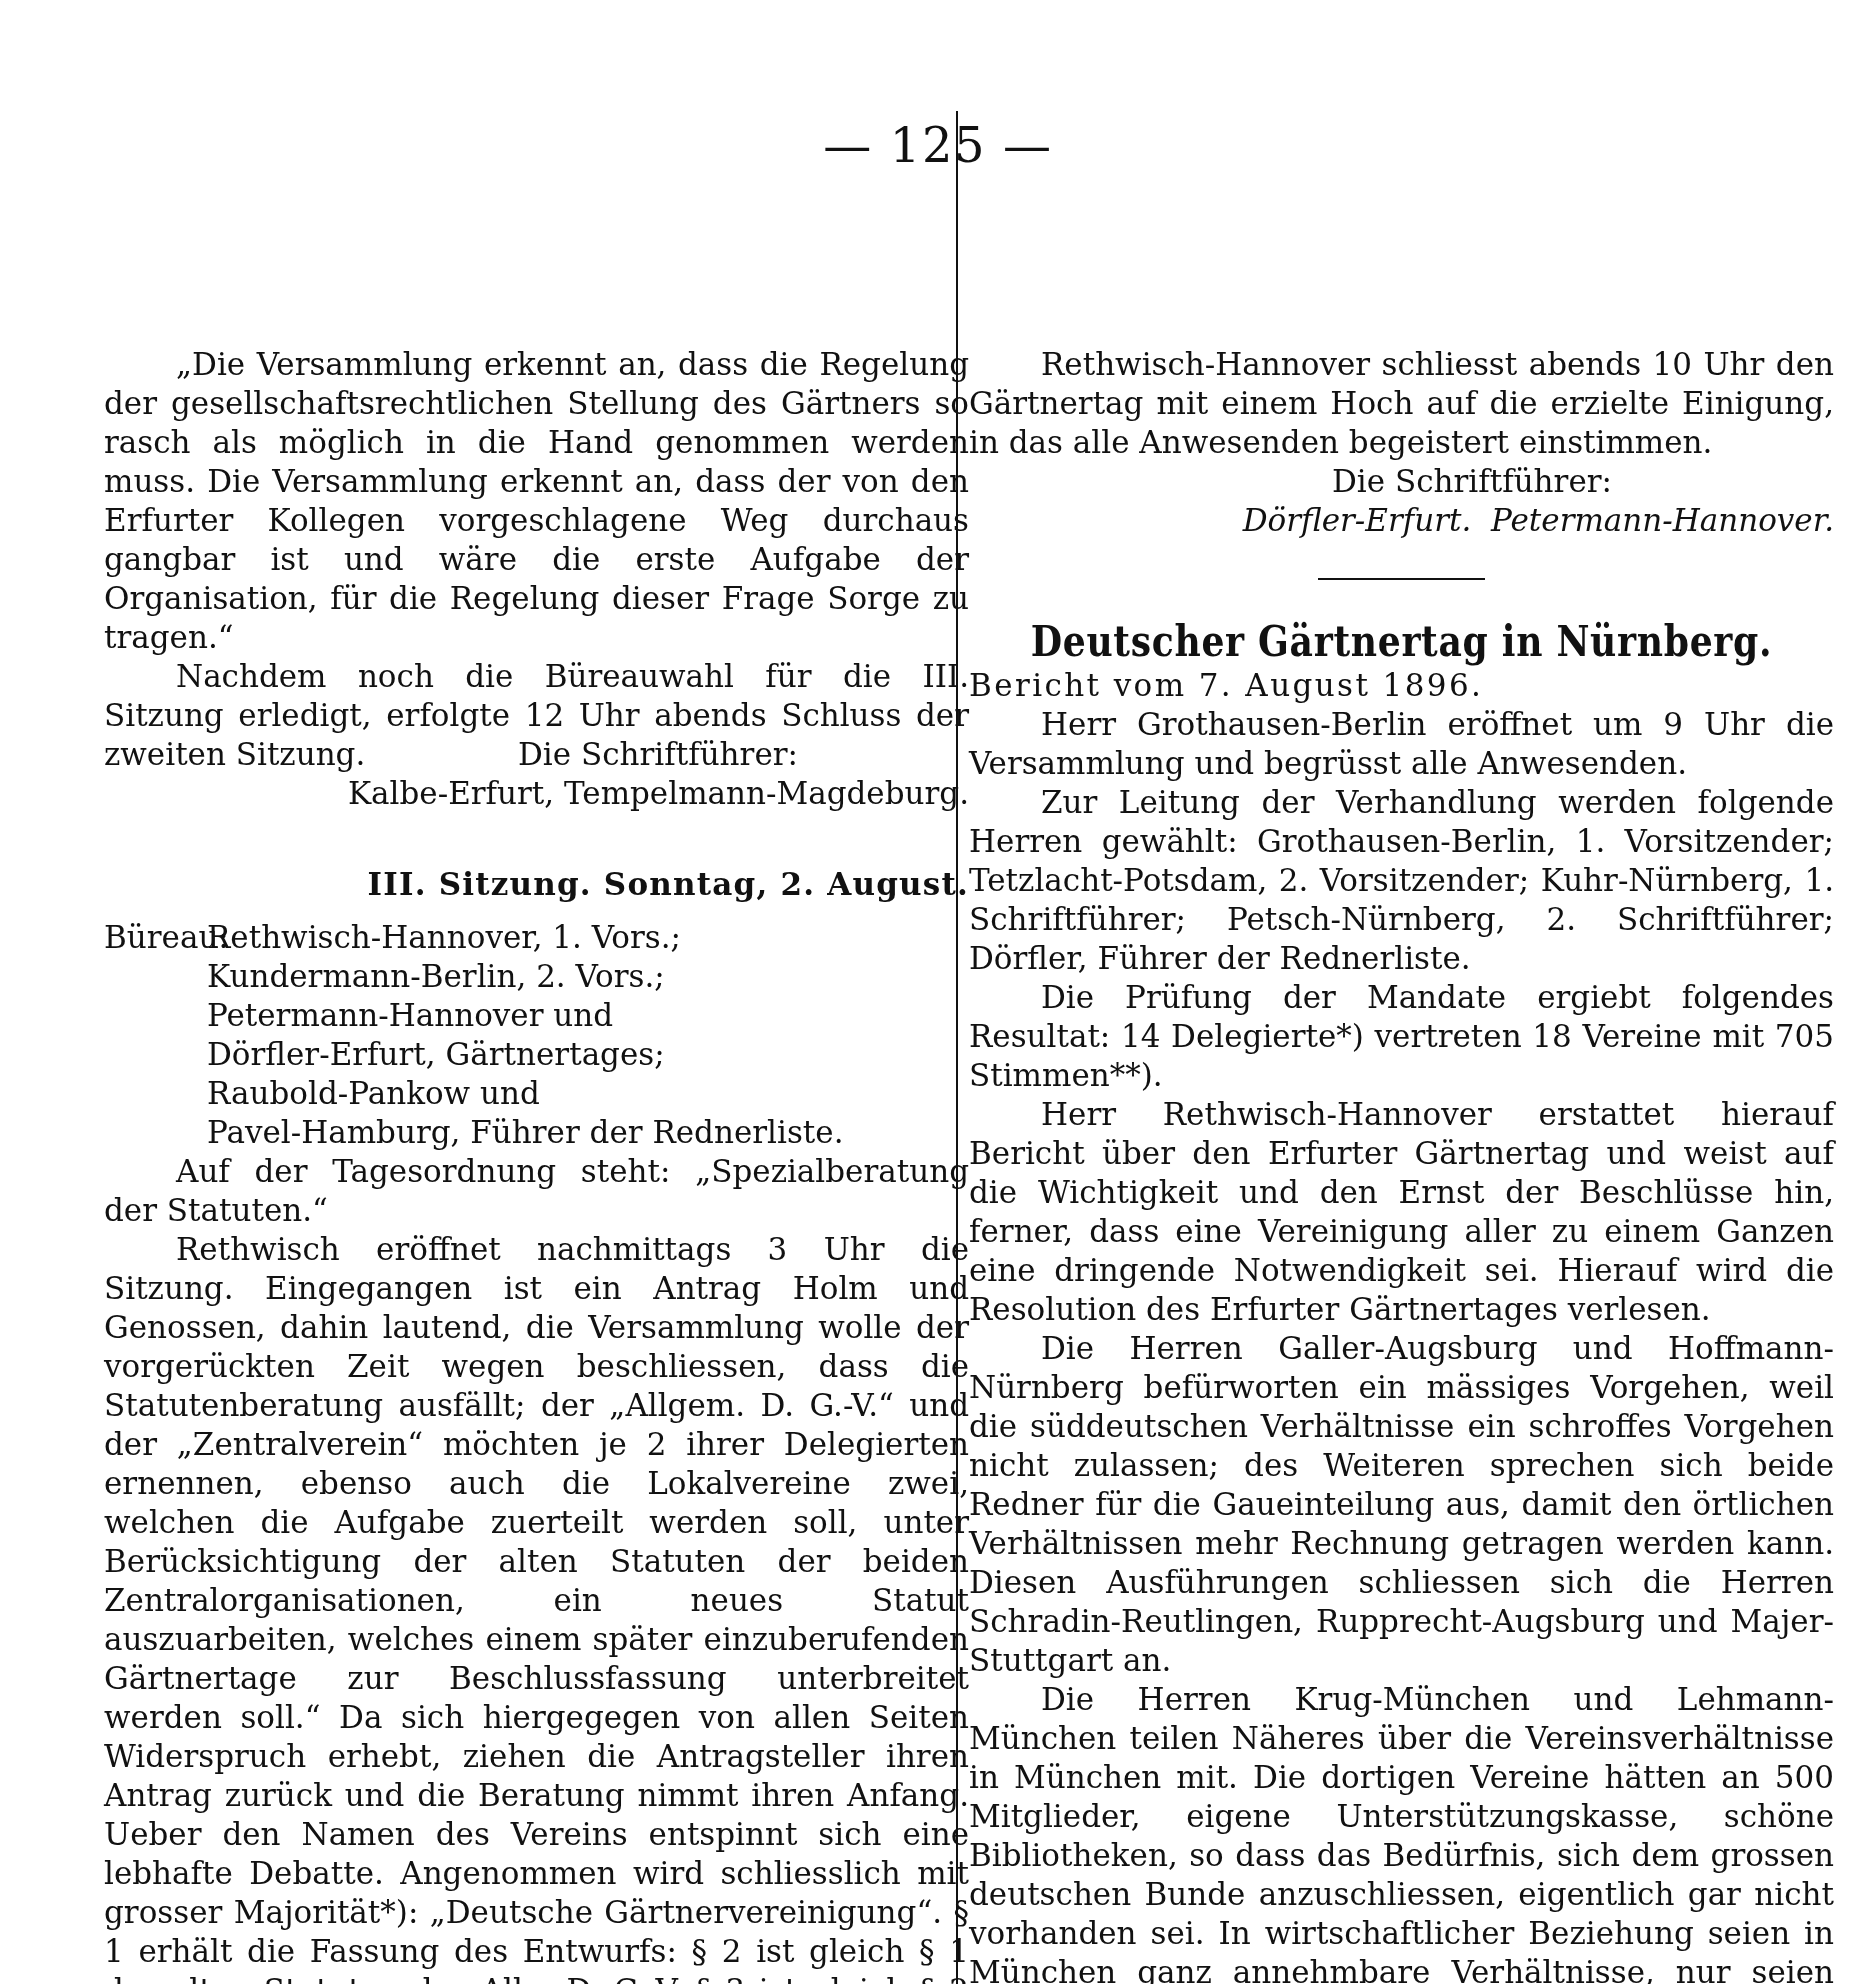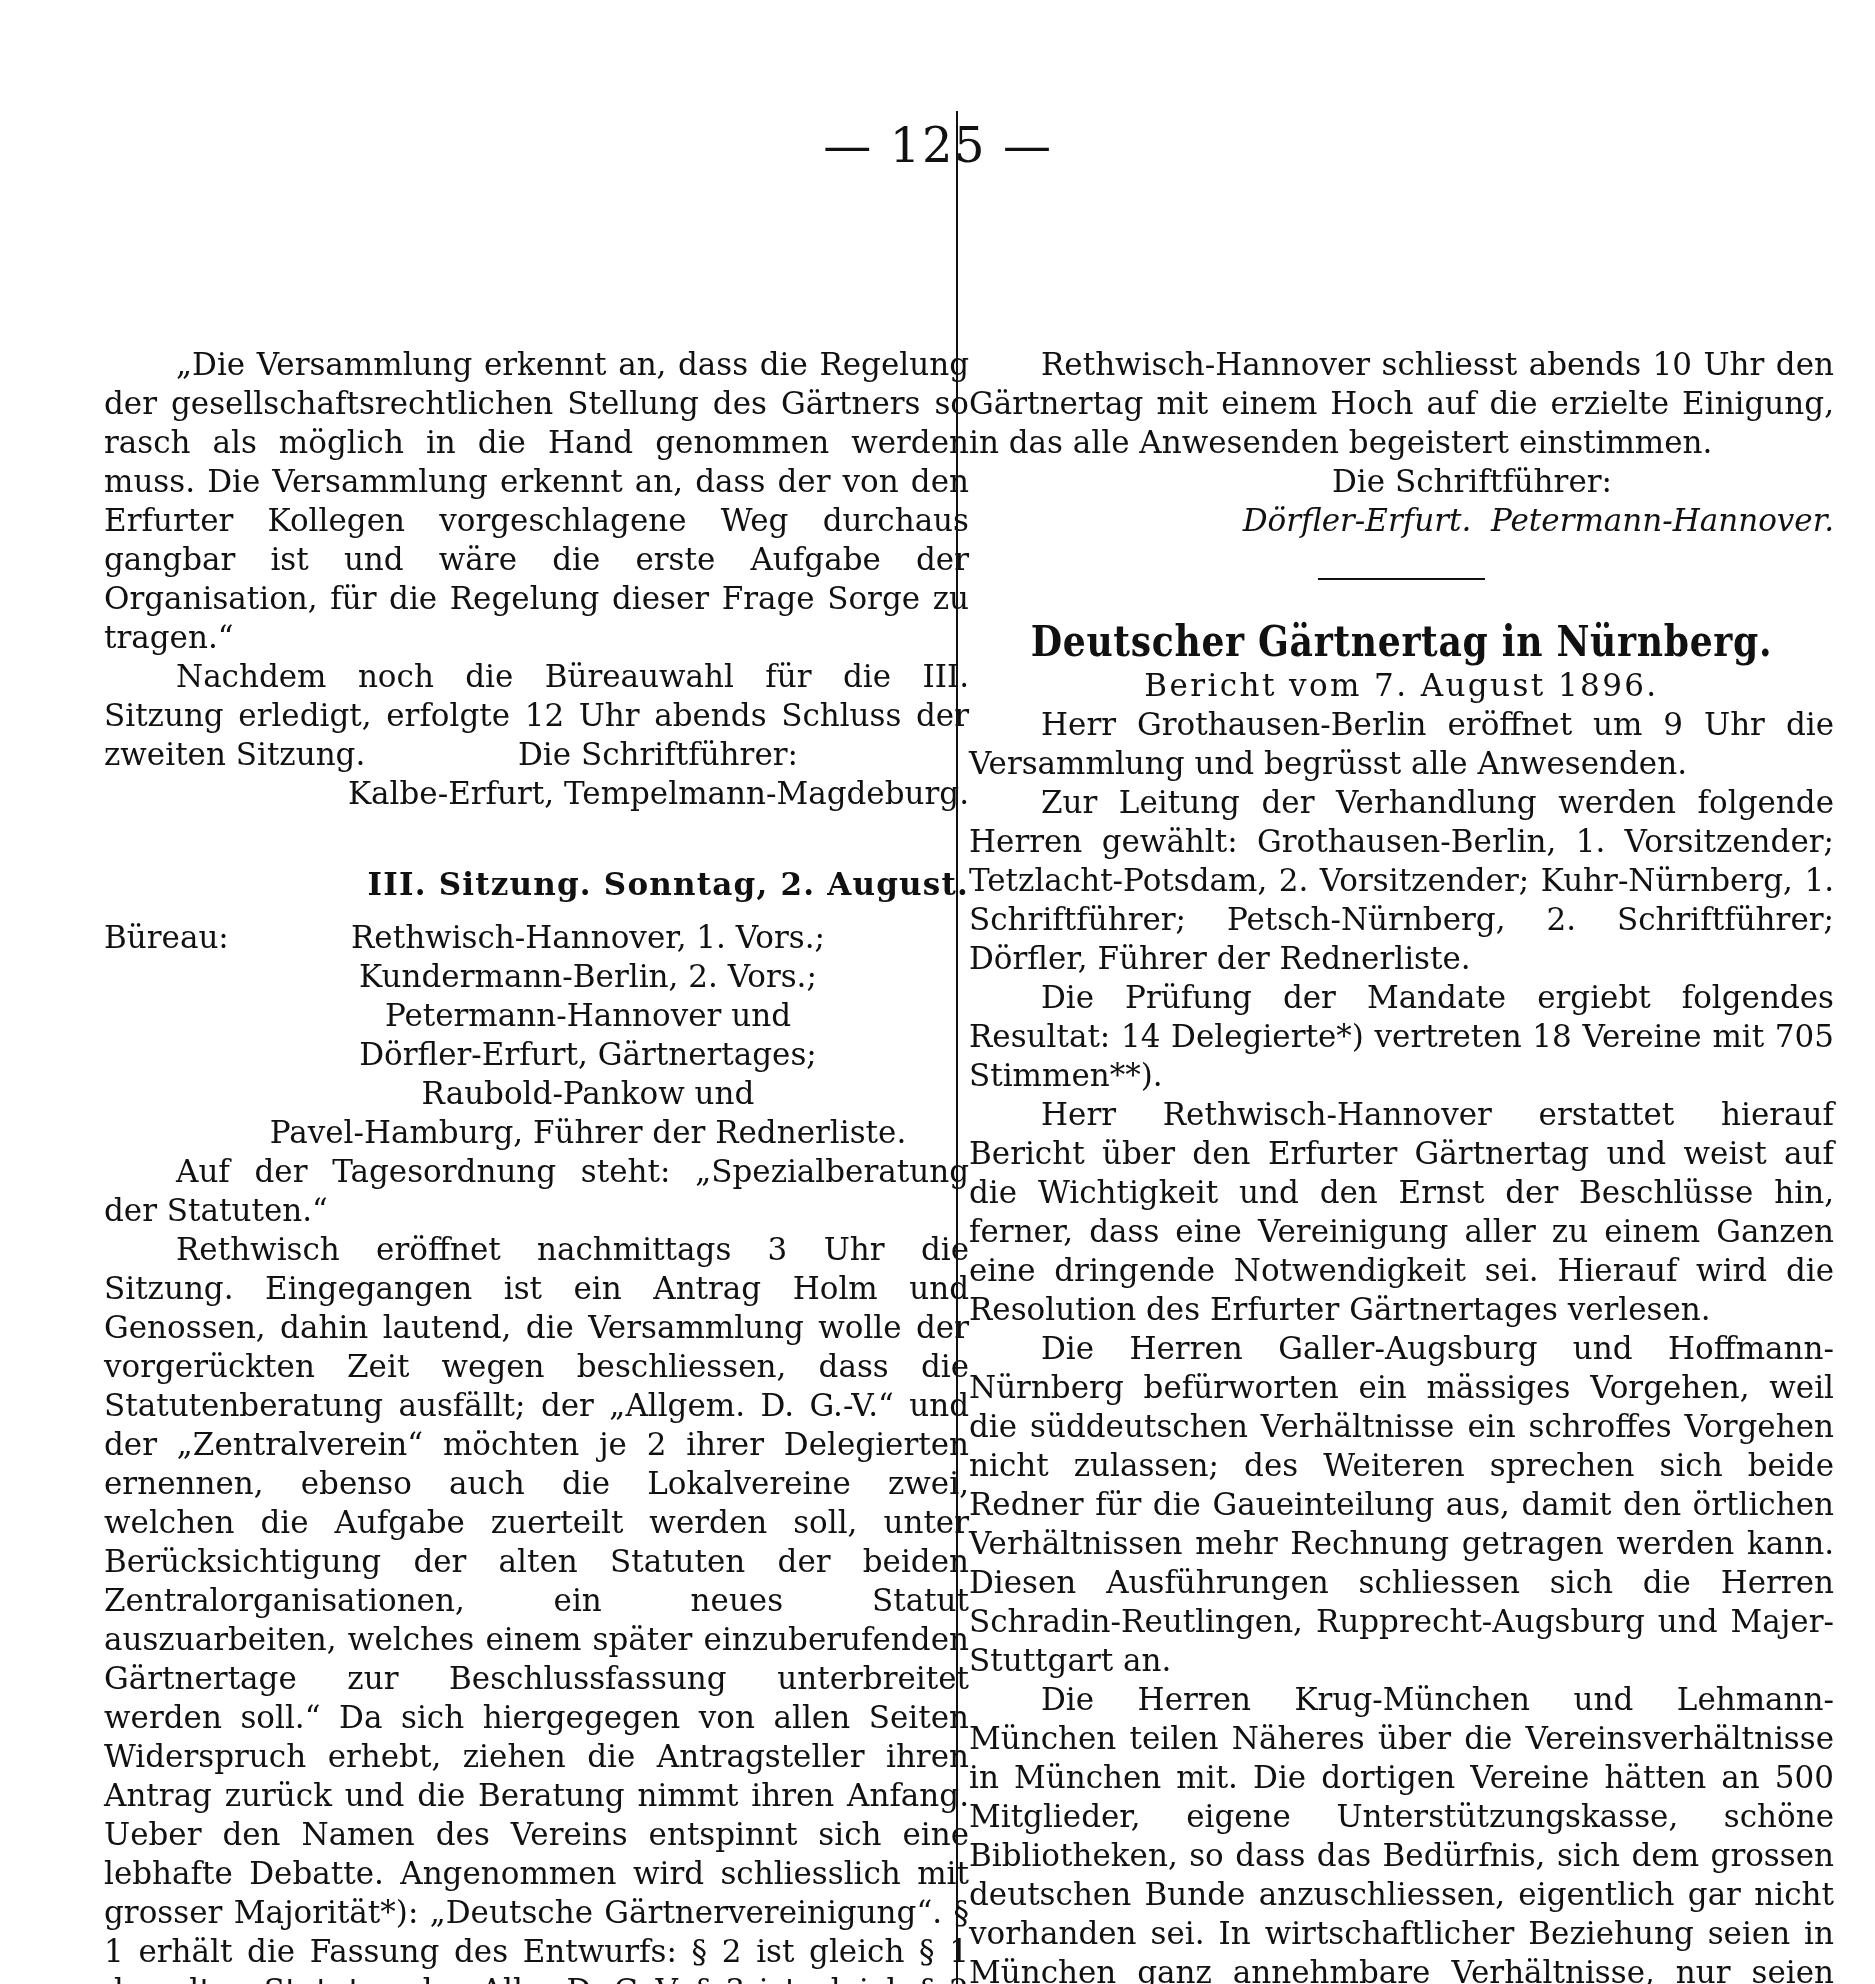--- a/index.html
+++ b/index.html
@@ -26,30 +26,30 @@
   p { margin: 0; text-indent: 72px; }
   p.noindent { text-indent: 0; }
   .right-align { text-align: right; }
   .sign-label { text-align: right; padding-right: 171px; text-indent: 0; }
   .session-heading {
     text-align: right; text-indent: 0; letter-spacing: 1.2px;
     margin-top: 52px; margin-bottom: 14px; font-weight: bold;
   }
   .bureau { display: flex; }
   .bureau-label { width: 103px; flex: none; }
-  .bureau-list { flex: 1; text-align: center; }
+  .bureau-list { flex: 1; text-align: left; }
   .bureau-list div { white-space: nowrap; }
   .sep-short { height: 2.4px; background: #111111; width: 167px; margin: 38px auto 38px auto; }
   .article-title {
     text-align: center; font-weight: bold; font-size: 42px; letter-spacing: 0.8px;
     margin-top: 38px; line-height: 48px; text-indent: 0;
     font-family: "DejaVu Serif", serif;
     transform: scaleX(0.86); transform-origin: center;
   }
-  .article-sub { text-align: center; letter-spacing: 2.4px; text-indent: 0; }
+  .article-sub { letter-spacing: 2.4px; text-indent: 0; }
   .left-body { position: absolute; top: 206px; left: 0; width: 100%; }
   .right-body { position: absolute; top: 206px; left: 0; width: 100%; }
 </style>
 </head>
 <body>
 
 <div class="page-number">— 125 —</div>
 
 <div class="col-rule"></div>
 

